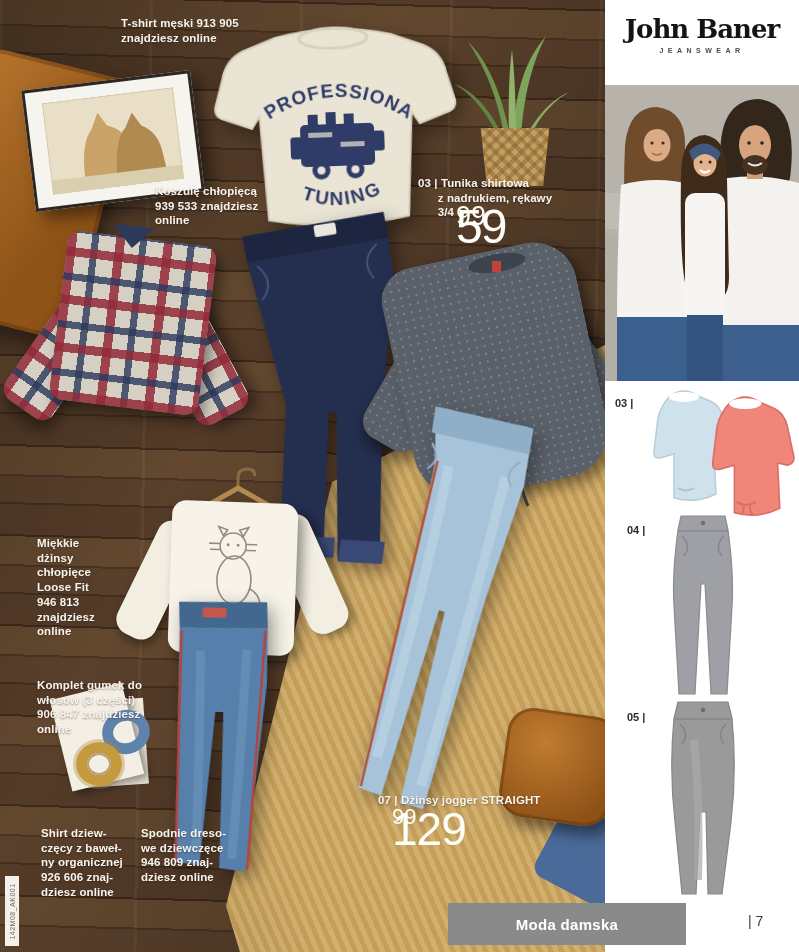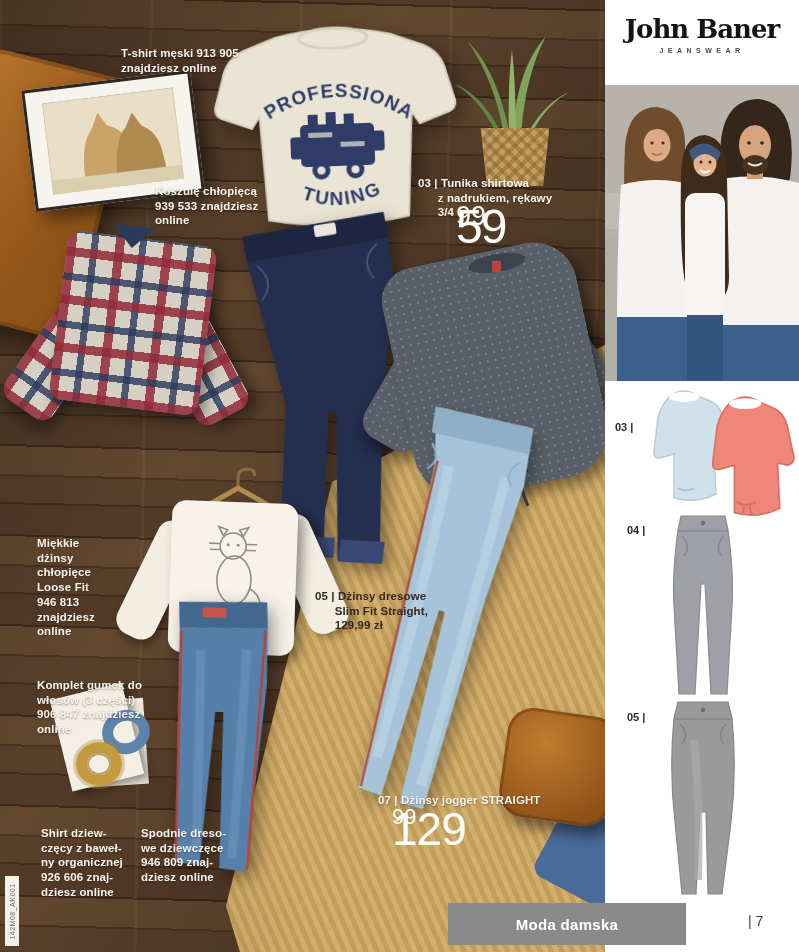--- a/index.html
+++ b/index.html
@@ -89,35 +89,35 @@
 
   
   .note{font-weight:bold;font-size:11.5px;line-height:1.28;color:#f7f4ef;white-space:pre;
     letter-spacing:.1px;text-shadow:0 1px 2px rgba(50,32,16,.45);}
   .note.dark{color:#33291f;text-shadow:none;}
   .price{color:#fdfdf9;font-weight:400;white-space:nowrap;}
   .price .main{font-size:48px;line-height:1;letter-spacing:-2px;}
   .price .sup{font-size:27px;line-height:1;vertical-align:20px;letter-spacing:0;}
   .price.small .main{font-size:46px;letter-spacing:-1px;}
   .price.small .sup{font-size:22px;vertical-align:16px;}
-  #t1{left:121px;top:46px;} #t2{left:155px;top:184px;} #t3{left:418px;top:176px;}
+  #t1{left:121px;top:16px;} #t2{left:155px;top:184px;} #t3{left:418px;top:176px;}
   #p03{left:456px;top:203px;} #t4{left:37px;top:536px;} #t5{left:37px;top:638px;margin-top:40px;}
   #t6{left:315px;top:589px;} #t7{left:41px;top:826px;} #t8{left:141px;top:826px;}
   #t9{left:378px;top:793px;} #p04{left:392px;top:806px;}
 
   
   .side{left:605px;top:0;width:194px;height:952px;background:#ffffff;}
   .brand{left:605px;top:14px;width:194px;text-align:center;}
   .brand-name{position:static;display:block;font-family:"DejaVu Serif",serif;
     font-weight:700;font-size:26px;color:#141414;letter-spacing:-1px;}
   .brand-tag{position:static;display:block;font-size:7px;font-weight:700;color:#4a4a4a;
     letter-spacing:4.5px;margin-top:3px;}
   .family-svg{left:605px;top:85px;width:194px;height:296px;}
   .thumb-label{font-weight:bold;font-size:11px;color:#2b2b2b;}
-  #lab03{left:615px;top:397px;margin-top:24px;} #lab04{left:627px;top:524px;} #lab05{left:627px;top:711px;}
+  #lab03{left:615px;top:397px;} #lab04{left:627px;top:524px;} #lab05{left:627px;top:711px;}
   .tunics-svg{left:642px;top:386px;width:155px;height:136px;}
   .jeans04-svg{left:655px;top:514px;width:96px;height:184px;}
   .jeans05-svg{left:650px;top:700px;width:104px;height:198px;}
 
   
   .footer-bar{left:448px;top:903px;width:238px;height:42px;background:#8a8a8a;
     display:flex;align-items:center;justify-content:center;}
   .footer-bar span{position:static;font-weight:bold;font-size:15px;color:#ffffff;letter-spacing:.3px;}
   .page-num{left:748px;top:913px;font-size:14px;color:#3c3c3c;}
   .print-code{left:5px;top:876px;width:14px;height:70px;background:#f4f1ea;
@@ -270,23 +270,20 @@
 dżinsy
 chłopięce
 Loose Fit
 946 813
 znajdziesz
 online</div>
     <div id="t5" class="note">Komplet gumek do
 włosów (3 części)
 906 847 znajdziesz
 online</div>
-    <div id="t6" class="note dark">05 | Dżinsy dresowe
-      Slim Fit Straight,
-      129,99 zł</div>
     <div id="t7" class="note">Shirt dziew-
 częcy z baweł-
 ny organicznej
 926 606 znaj-
 dziesz online</div>
     <div id="t8" class="note">Spodnie dreso-
 we dziewczęce
 946 809 znaj-
 dziesz online</div>
     <div id="t9" class="note">07 | Dżinsy jogger STRAIGHT</div>

